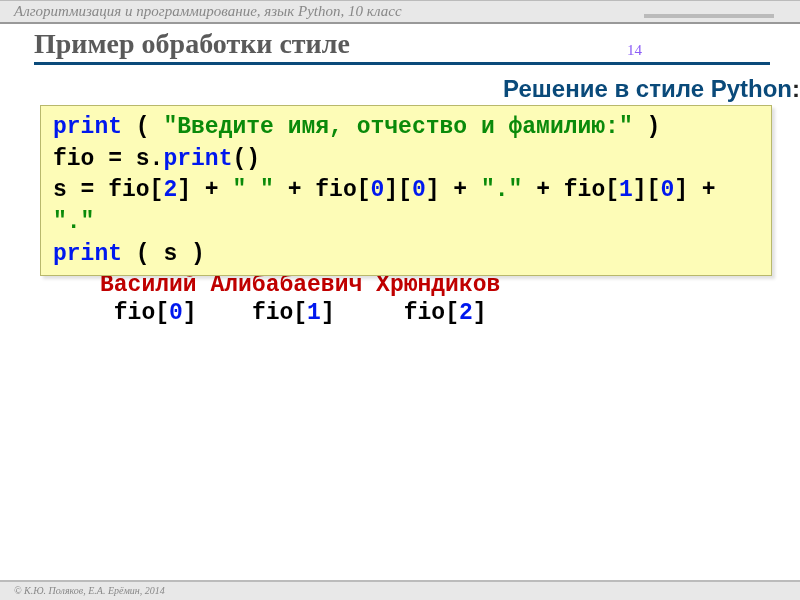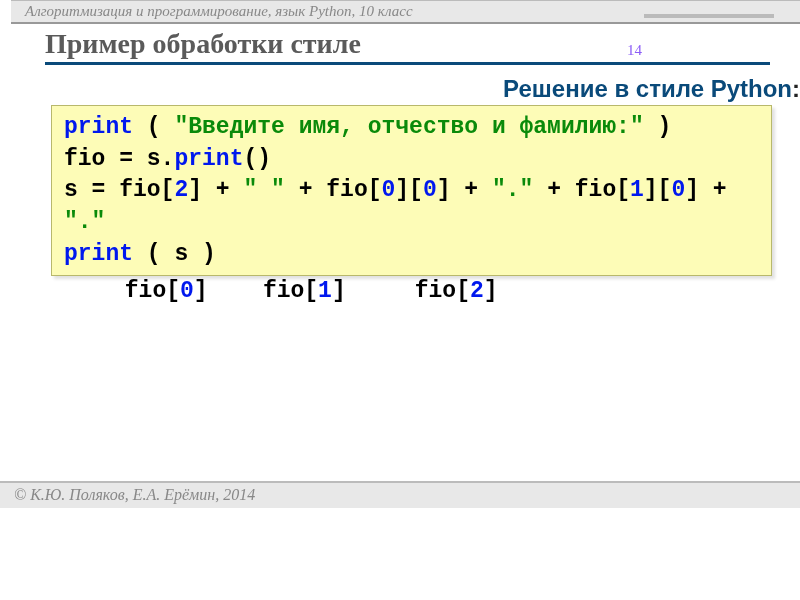--- a/index.html
+++ b/index.html
@@ -6,25 +6,24 @@
     margin: 0;
     padding: 0;
     width: 800px;
     height: 600px;
     font-family: Georgia, 'Times New Roman', serif;
     background: #fff;
     overflow: hidden;
   }
   .slide {
     width: 800px;
-    height: 508px;
+    height: 600px;
     position: relative;
     box-sizing: border-box;
     background: #fff;
-    padding-left: 11px;
   }
   .header-band {
     background: #e8e8e8;
     border-top: 1px solid #bbb;
     border-bottom: 2px solid #999;
     padding: 2px 14px;
     font-style: italic;
     color: #888;
     font-size: 15px;
     position: relative;
@@ -105,21 +104,21 @@
   .footer {
     position: absolute;
     bottom: 0;
     left: 0;
     right: 0;
     background: #e8e8e8;
     border-top: 2px solid #bbb;
     padding: 3px 14px 4px 14px;
     font-style: italic;
     color: #888;
-    font-size: 16px;
+    font-size: 10px;
     display: flex;
     justify-content: space-between;
   }
 </style>
 </head>
 <body>
 
 <div class="slide">
 
   <div class="header-band">
@@ -138,20 +137,23 @@
   </div>
 
   <div class="codebox">
     <div><span class="kw-blue">print</span><span> ( </span><span class="kw-green">"Введите имя, отчество и фамилию:"</span><span> )</span></div>
     <div><span>fio = s.</span><span class="kw-blue">print</span><span>()</span></div>
     <div><span>s = fio[</span><span class="num-blue">2</span><span>] + </span><span class="kw-green">" "</span><span> + fio[</span><span class="num-blue">0</span><span>][</span><span class="num-blue">0</span><span>] + </span><span class="kw-green">"."</span><span> + fio[</span><span class="num-blue">1</span><span>][</span><span class="num-blue">0</span><span>] +</span></div>
     <div><span class="kw-green"> "."</span></div>
     <div><span class="kw-blue">print</span><span> ( s )</span></div>
   </div>
 
+  <div class="sample-row">
+    <span class="sample-red">Василий</span>&nbsp;<span class="sample-red">Алибабаевич</span>&nbsp;<span class="sample-red">Хрюндиков</span>
+  </div>
 
   <div class="idx-row">
     &nbsp;<span>fio[</span><span class="num-blue">0</span><span>]</span>&nbsp;&nbsp;&nbsp;&nbsp;<span>fio[</span><span class="num-blue">1</span><span>]</span>&nbsp;&nbsp;&nbsp;&nbsp;&nbsp;<span>fio[</span><span class="num-blue">2</span><span>]</span>
   </div>
 
   <div class="footer">
     <span>© К.Ю. Поляков, Е.А. Ерёмин, 2014</span>
   </div>
 
 </div>

